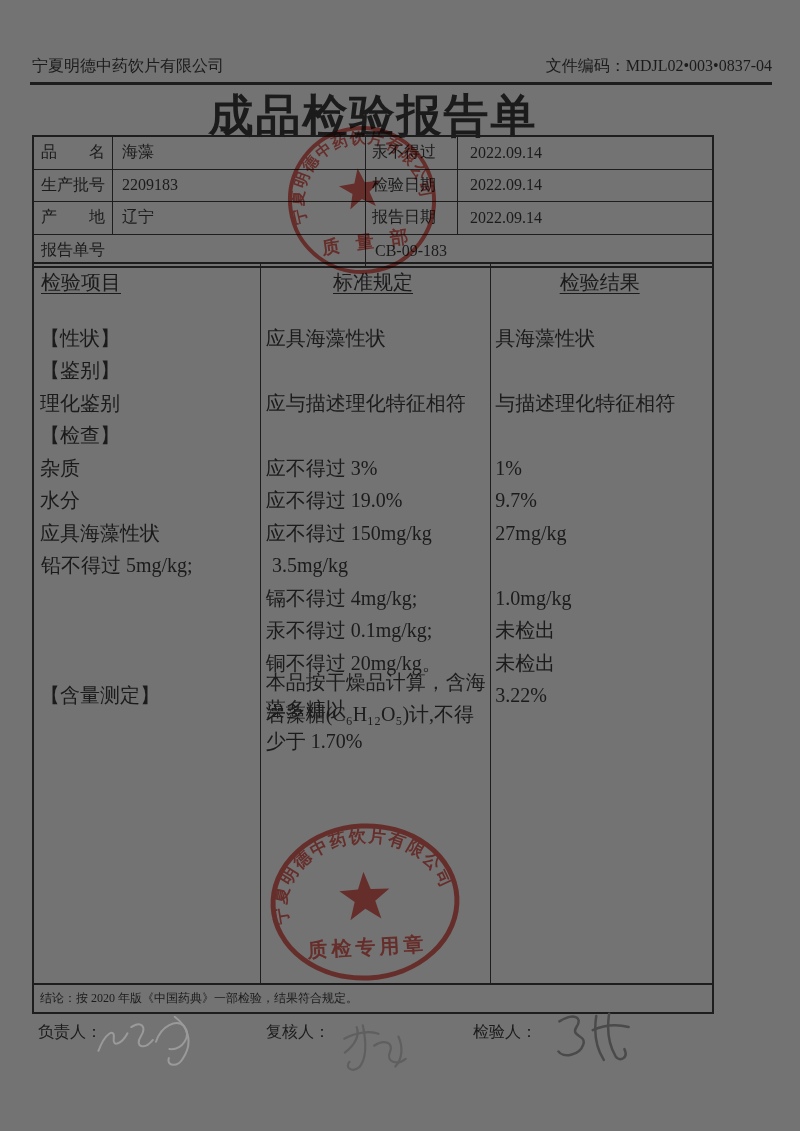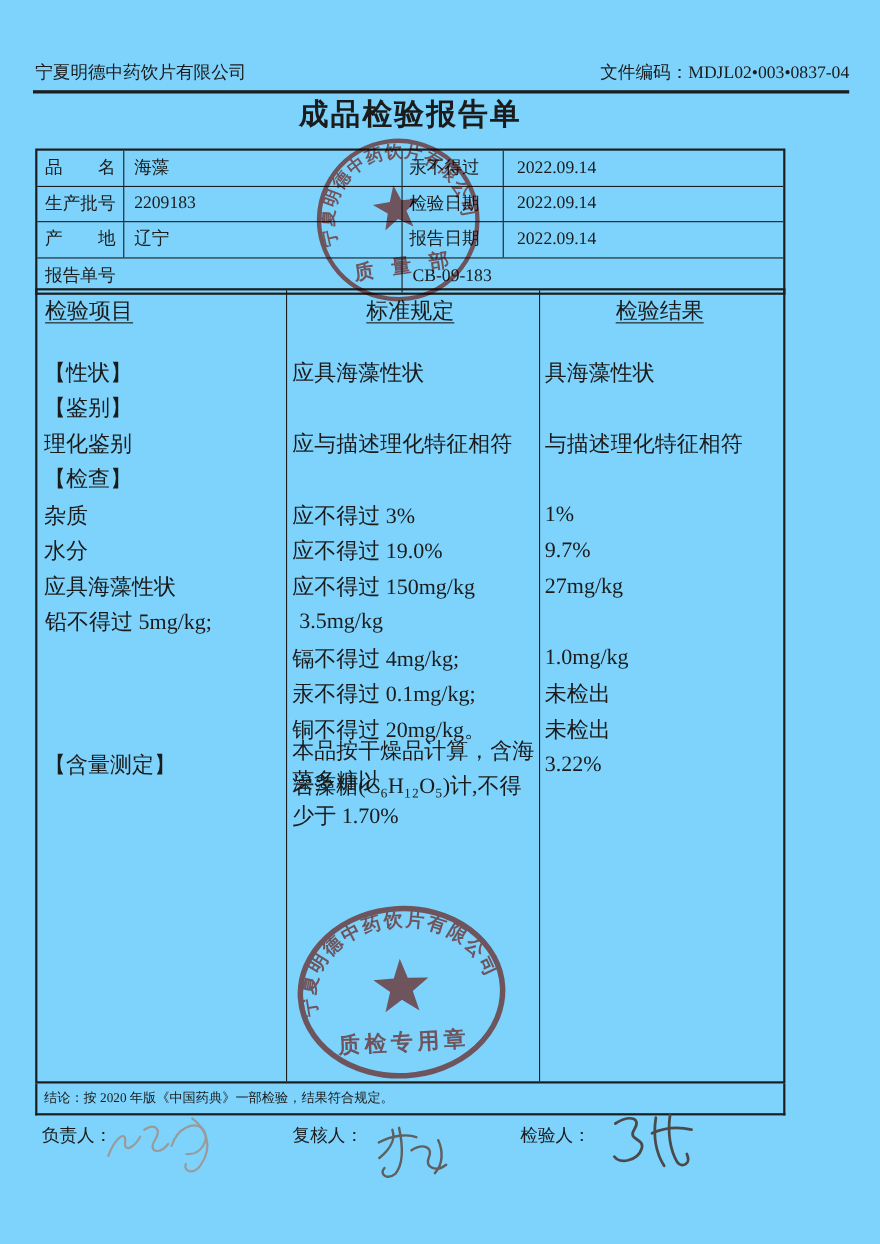--- a/index.html
+++ b/index.html
@@ -1,25 +1,25 @@
 <!DOCTYPE html>
 <html><head>
 <meta charset="utf-8">
 <style>
   html,body{margin:0;padding:0;background:#888;}
   .page{
-    position:relative;width:800px;height:1131px;background:#7dd3fc;
+    position:relative;width:800px;height:1131px;background:#737373;
     margin:0 auto;overflow:hidden;
     font-family:"Liberation Serif","DejaVu Serif",serif;
     color:#1b1b1b;
   }
   
   .doc-header{position:absolute;left:32px;top:56px;width:740px;display:flex;justify-content:space-between;font-size:16px;}
   .doc-rule{position:absolute;left:30px;top:82px;width:742px;height:3px;background:#1d1d1d;}
-  .doc-title{position:absolute;left:32px;top:86px;width:682px;text-align:center;font-size:27px;font-weight:bold;letter-spacing:2px;}
+  .doc-title{position:absolute;left:32px;top:86px;width:682px;text-align:center;font-size:45px;font-weight:bold;letter-spacing:2px;}
   
   .info-table{position:absolute;left:32px;top:135px;width:682px;border:2px solid #1d1d1d;box-sizing:border-box;font-size:16px;}
   .irow{display:flex;height:31.6px;align-items:center;border-top:1px solid #1d1d1d;}
   .irow:first-child{border-top:none;}
   .ic{height:100%;display:flex;align-items:center;box-sizing:border-box;}
   .ic-label{width:78px;padding-left:7px;}
   .ic-val{width:253px;padding-left:9px;border-left:1px solid #1d1d1d;}
   .ic-label2{width:92px;padding-left:6px;border-left:1px solid #1d1d1d;}
   .ic-val2{flex:1;padding-left:12px;border-left:1px solid #1d1d1d;}
   .ic-repno-label{width:331px;padding-left:7px;}

